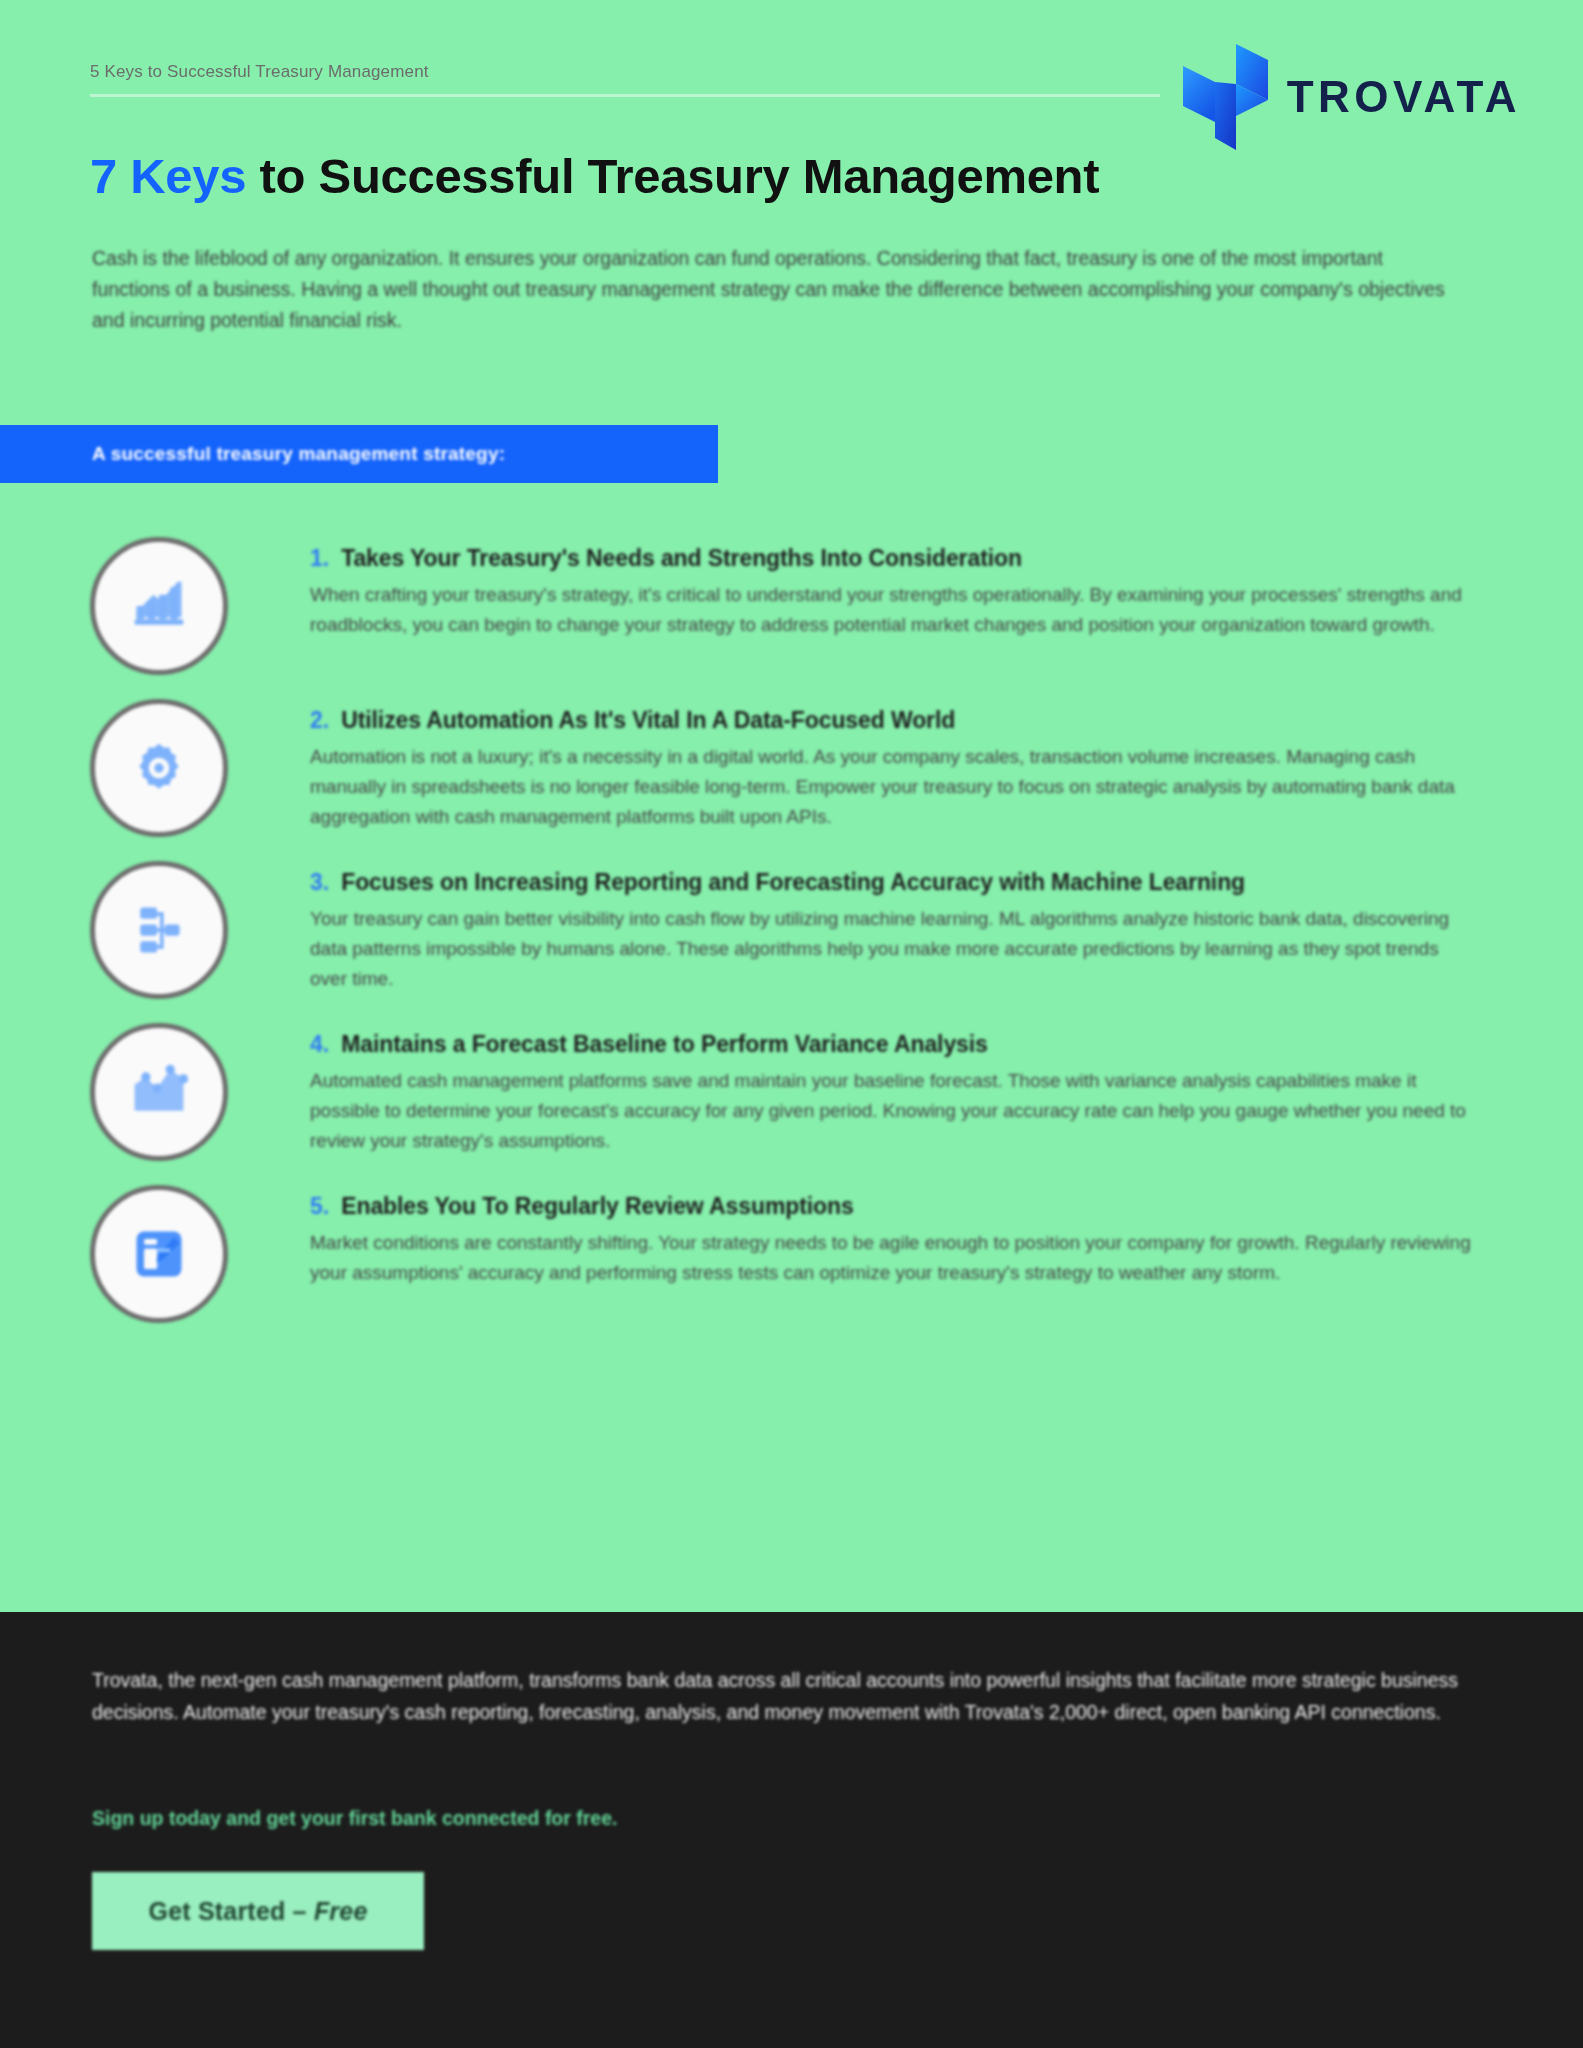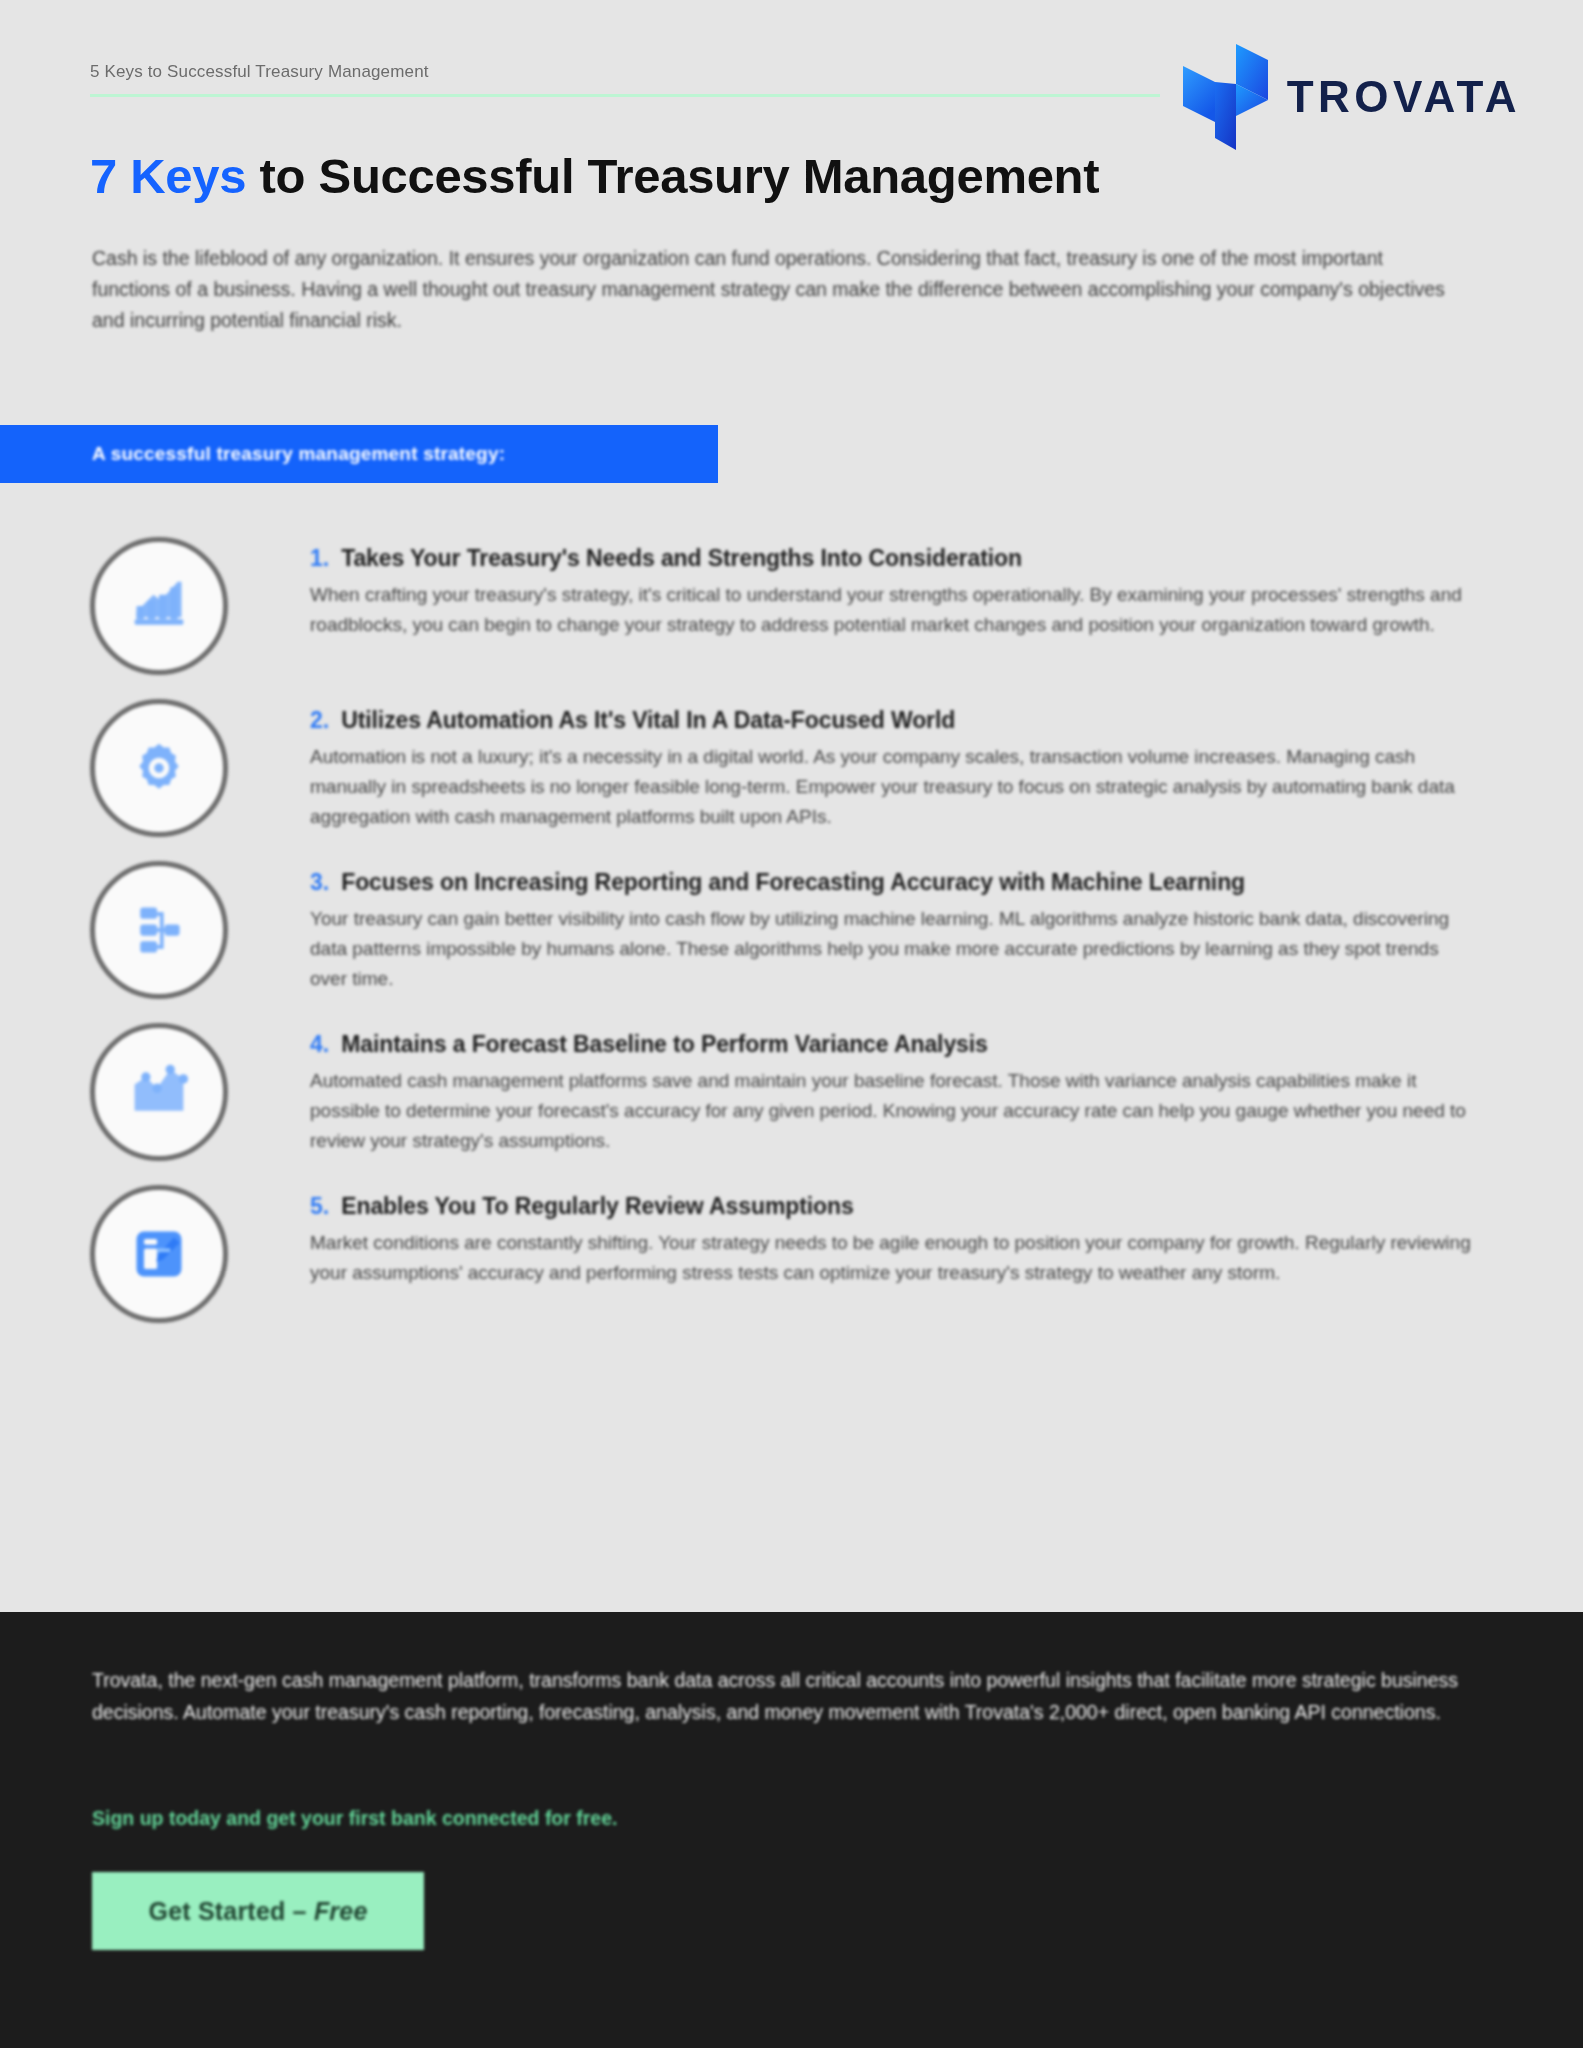--- a/index.html
+++ b/index.html
@@ -9,21 +9,21 @@
     height: 2048px;
     background: #ffffff;
     font-family: "Liberation Sans", sans-serif;
     overflow: hidden;
   }
 
   .page {
     position: relative;
     width: 1583px;
     height: 1832px;
-    background: #e5e5e5;
+    background: #86efac;
   }
 
   
   .doc-header {
     position: absolute;
     top: 62px;
     left: 90px;
     width: 1070px;
     padding-bottom: 12px;
     border-bottom: 3px solid #bdf5d3;

